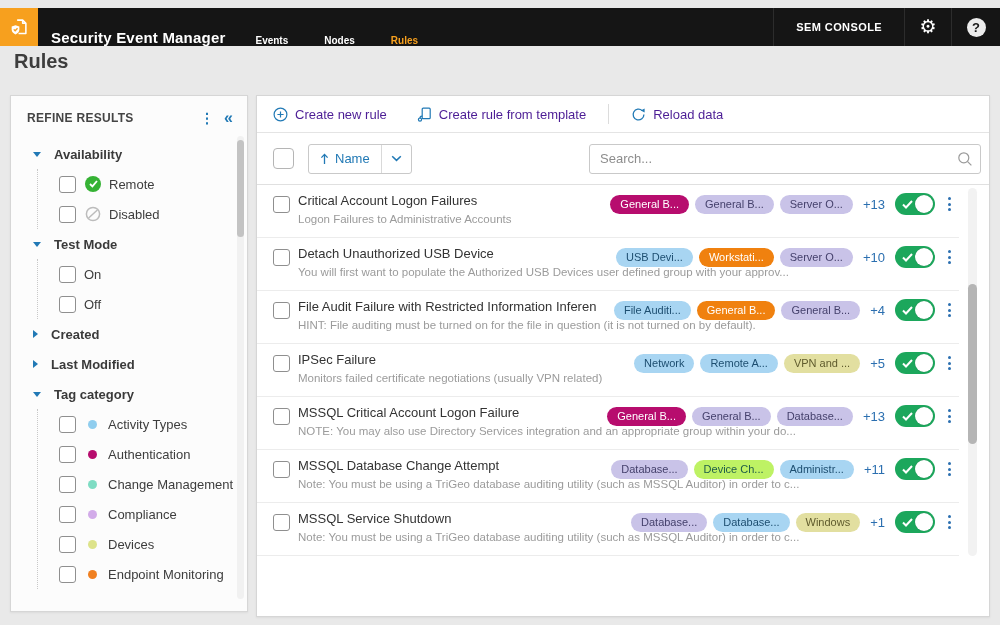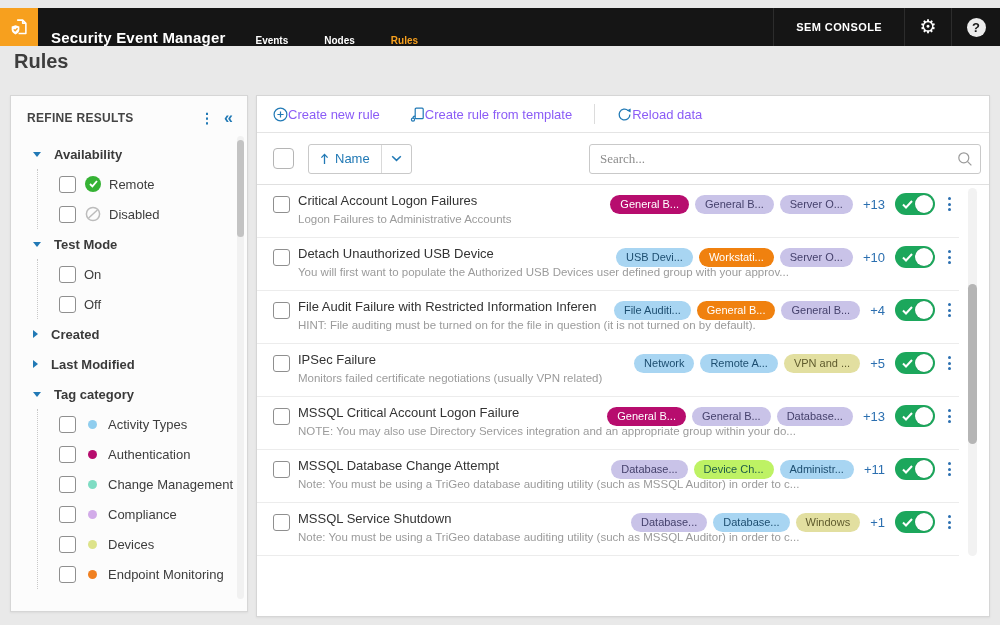--- a/index.html
+++ b/index.html
@@ -40,32 +40,32 @@
   .cb{width:15px;height:15px;border:1.6px solid #8f8f8f;border-radius:3px;background:#fff;flex:0 0 auto;cursor:pointer;}
   .item-icon{margin-left:9px;display:flex;align-items:center;}
   .enabled-badge{width:16px;height:16px;border-radius:50%;background:#35b234;display:flex;align-items:center;justify-content:center;}
   .dot{width:9px;height:9px;border-radius:50%;display:inline-block;margin:0 3px;}
   .item-label{font-size:13px;color:#3d3d3d;margin-left:8px;white-space:nowrap;}
   .side-scroll-track{position:absolute;right:3px;top:40px;bottom:12px;width:7px;background:#f1f1f1;border-radius:4px;}
   .side-scroll-thumb{position:absolute;right:3px;top:44px;width:7px;height:97px;background:#c3c3c3;border-radius:4px;cursor:grab;}
   
   .main{position:absolute;left:256px;top:95px;width:734px;height:522px;background:#fff;border:1px solid #d6d6d6;box-sizing:border-box;box-shadow:0 1px 2px rgba(0,0,0,.06);}
   .toolbar{height:36px;border-bottom:1px solid #e4e4e4;display:flex;align-items:center;padding:0 16px;}
-  .tool-link{display:flex;align-items:flex-start;gap:0;color:#8b5cf6;font-size:13px;cursor:pointer;white-space:nowrap;}
+  .tool-link{display:flex;align-items:flex-start;gap:7px;color:#4c1d95;font-size:13px;cursor:pointer;white-space:nowrap;}
   .tool-gap{width:30px;}
   .tool-sep{width:1px;height:20px;background:#dcdcdc;margin:0 22px;}
   
   .list-header{height:52px;box-sizing:border-box;display:flex;align-items:center;padding:0 8px 0 16px;border-bottom:1px solid #e0e0e0;}
   .cb-lg{width:19px;height:19px;border:1.6px solid #b5b5b5;border-radius:4px;background:#fff;cursor:pointer;}
   .sort-group{display:flex;align-items:stretch;border:1px solid #c9c9c9;border-radius:3px;margin-left:14px;background:#fff;height:30px;box-sizing:border-box;}
   .sort-main{display:flex;align-items:center;gap:6px;padding:0 11px;color:#2179b5;font-size:13px;cursor:pointer;}
   .sort-split{width:1px;background:#d9d9d9;}
   .sort-dd{display:flex;align-items:center;padding:0 9px;cursor:pointer;}
   .search-wrap{margin-left:auto;position:relative;width:392px;}
-  .search-input{width:100%;height:30px;box-sizing:border-box;border:1px solid #c9c9c9;border-radius:3px;padding:0 30px 0 10px;font-size:13px;color:#444;font-family:Liberation Serif, serif;outline:none;}
+  .search-input{width:100%;height:30px;box-sizing:border-box;border:1px solid #c9c9c9;border-radius:3px;padding:0 30px 0 10px;font-size:13px;color:#444;font-family:Liberation Sans, sans-serif;outline:none;}
   .search-input::placeholder{color:#8d8d8d;}
   .search-icon{position:absolute;right:8px;top:7px;}
   
   .rules-list{margin-right:30px;}
   .rule-row{position:relative;height:53px;box-sizing:border-box;border-bottom:1px solid #ececec;}
   .row-cb{position:absolute;left:16px;top:11px;}
   .rule-main{position:absolute;left:41px;top:8px;right:0;}
   .rule-title{font-size:13px;color:#333;white-space:nowrap;overflow:hidden;max-width:308px;}
   .rule-desc{font-size:11.5px;color:#9b9b9b;margin-top:5px;white-space:nowrap;overflow:hidden;max-width:660px;}
   .row-right{position:absolute;right:4px;top:8px;display:flex;align-items:center;gap:7px;}

